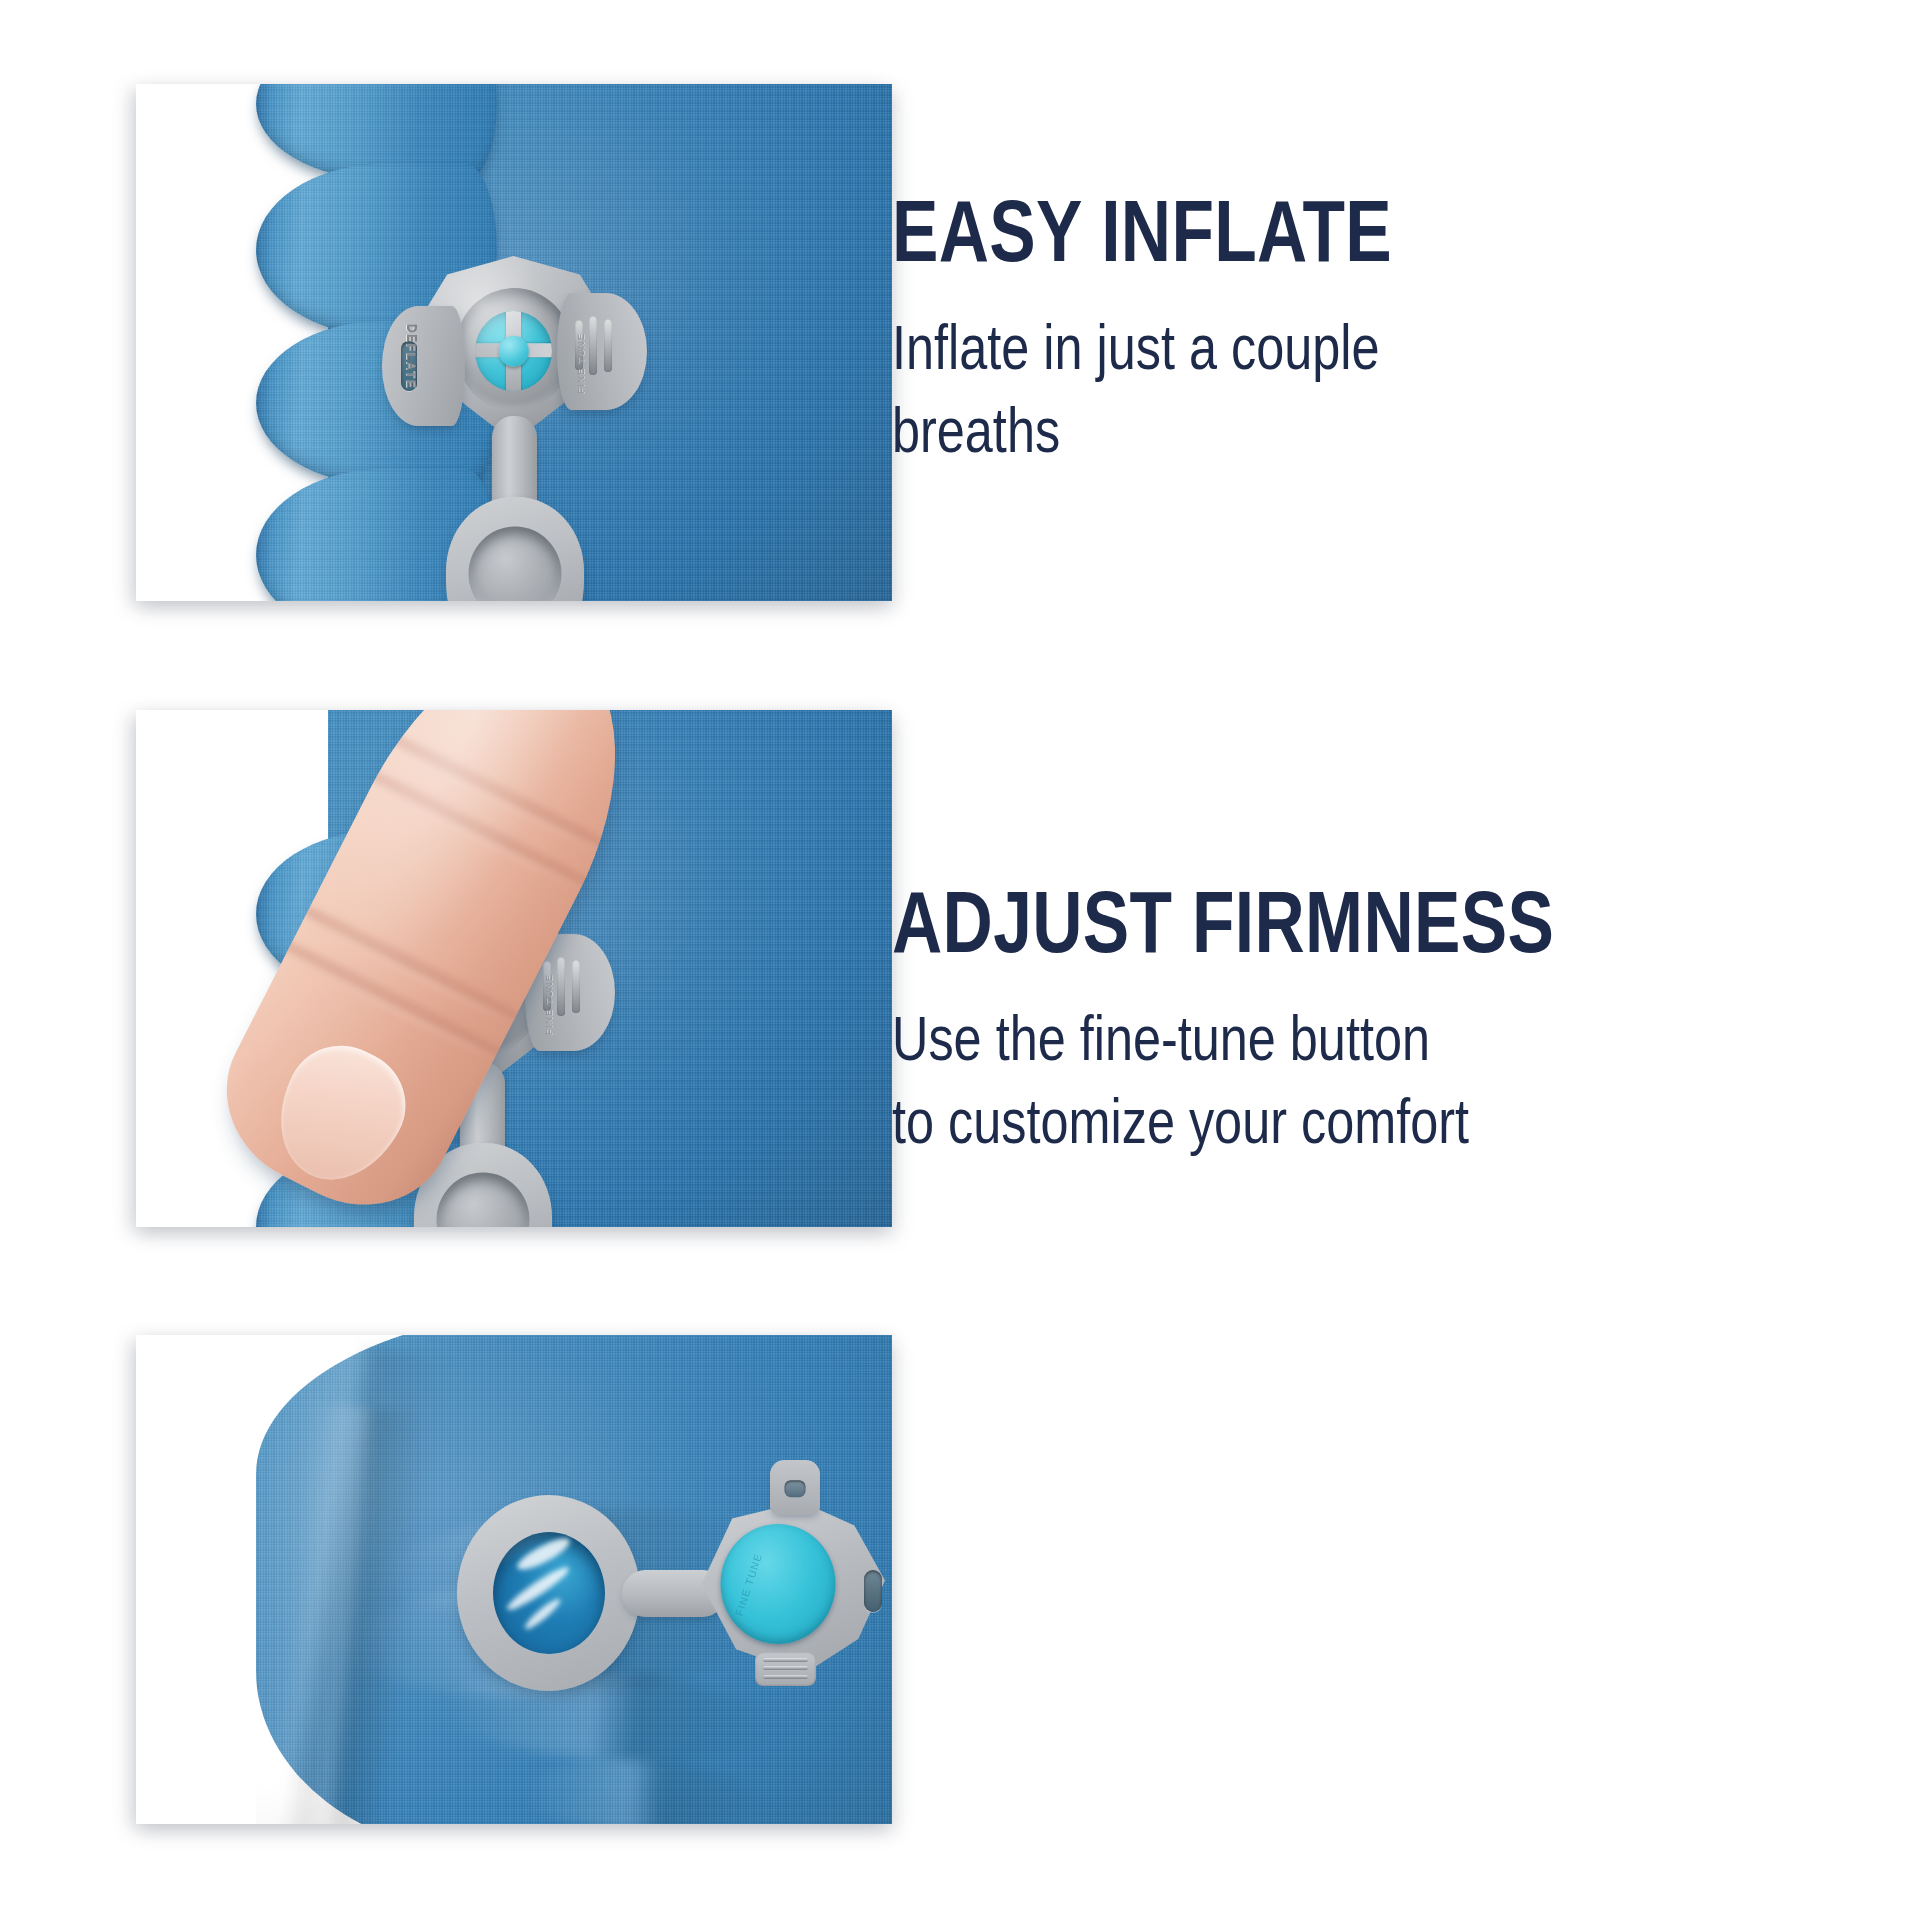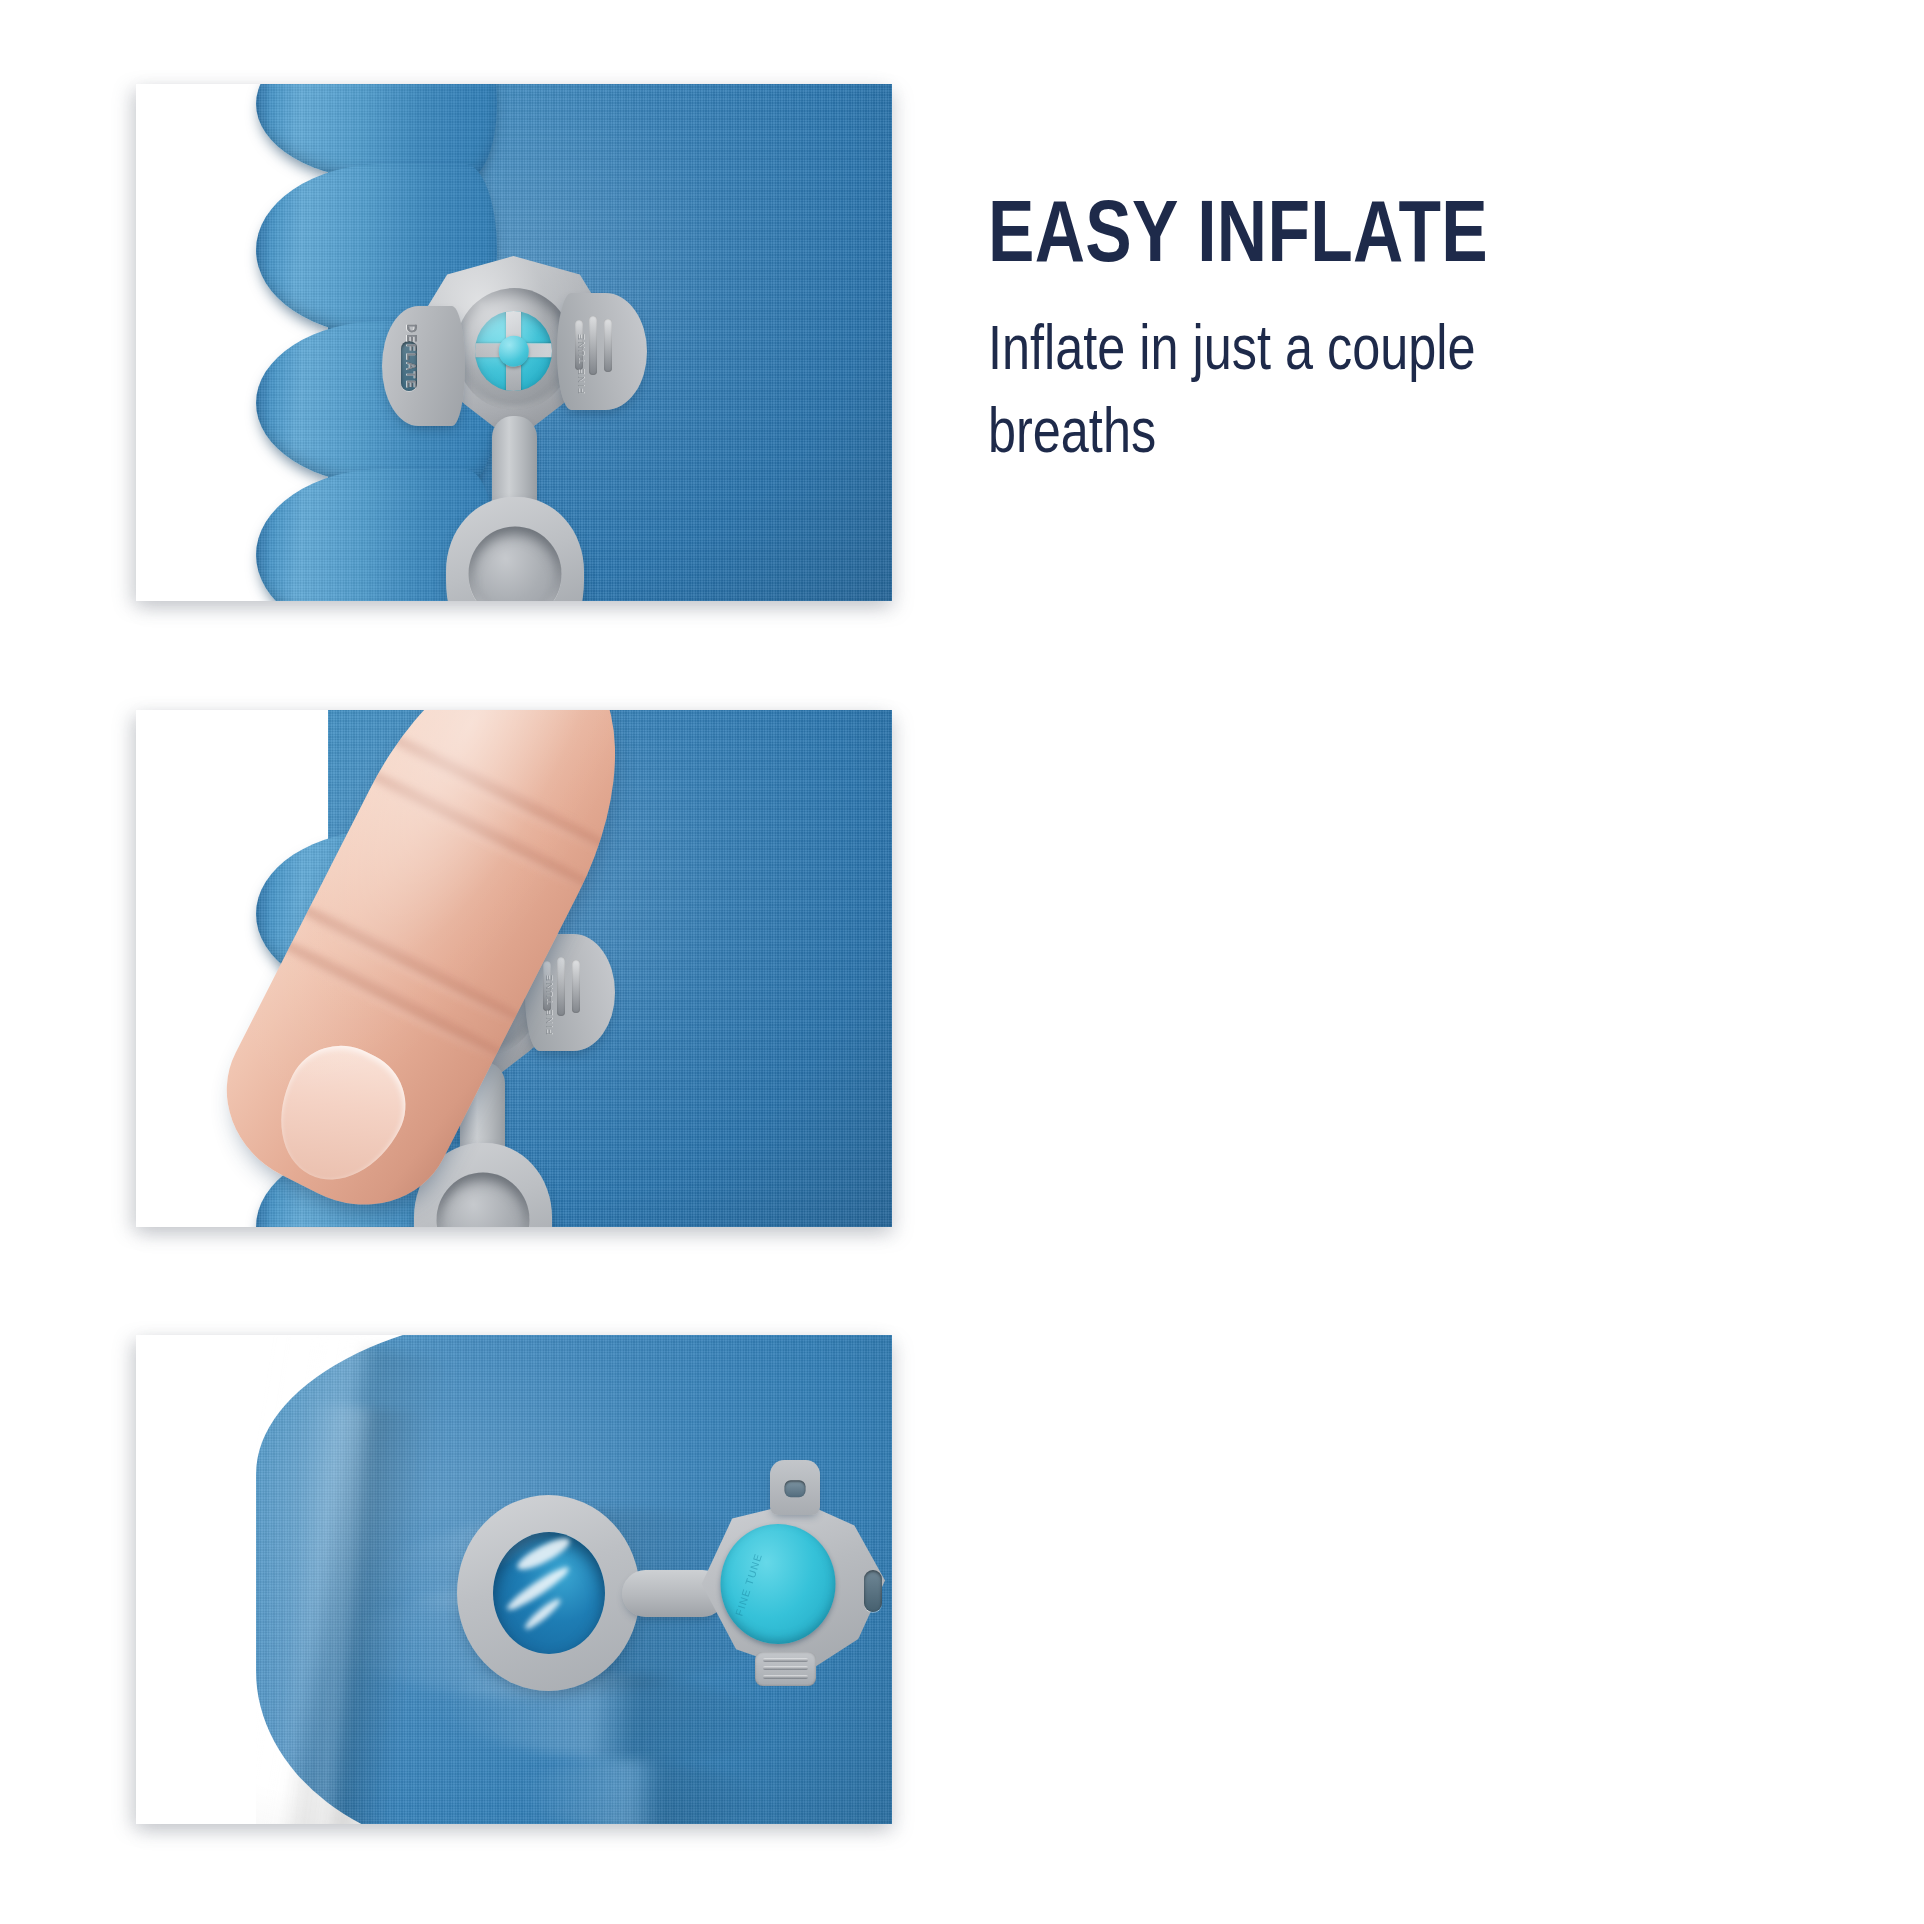--- a/index.html
+++ b/index.html
@@ -414,21 +414,20 @@
     transform: translateX(-50%);
     width: 120px; height: 135px;
     border-radius: 46% 46% 50% 50% / 40% 40% 60% 60%;
     background: linear-gradient(160deg, #fbe6dc 0%, #f4d2c4 45%, #e9bdab 100%);
     box-shadow: inset 0 3.2px 6.4px rgba(255,255,255,0.7);
   }
 
   
   .text-col {
     position: relative;
-    margin-left: 96px;
     padding-top: 0;
     max-width: 882px;
     flex: 1 1 auto;
   }
   .row-1 .text-col { padding-top: 103px; }
   .row-2 .text-col { padding-top: 168px; }
   .row-3 .text-col { padding-top: 136px; }
 
   .feature-title {
     font-family: "Liberation Sans Narrow", "Liberation Sans", sans-serif;
@@ -555,20 +554,25 @@
 
       <div class="finger">
         <div class="knuckle" style="top:144px;"></div>
         <div class="knuckle" style="top:186px;"></div>
         <div class="knuckle" style="top:337px;"></div>
         <div class="knuckle" style="top:377px;"></div>
         <div class="nail"></div>
       </div>
     </div>
 
+    <div class="text-col">
+      <h2 class="feature-title">ADJUST FIRMNESS</h2>
+      <p class="feature-desc">Use the fine-tune button
+to customize your comfort</p>
+    </div>
   </div>
 
   <div class="feature-row row-3">
 
     <div class="photo-panel">
       <div class="pad pad--deflated">
         <div class="wrinkles">
           <div class="wr" style="left:-24px;  top:32px;  width:184px; height:513px; transform:rotate(9deg);"></div>
           <div class="wr" style="left:32px;   top:96px; width:120px; height:449px; transform:rotate(5deg);"></div>
           <div class="wr" style="left:120px;  top:201px; width:369px; height:96px; transform:rotate(-6deg); border-radius:50%;"></div>

